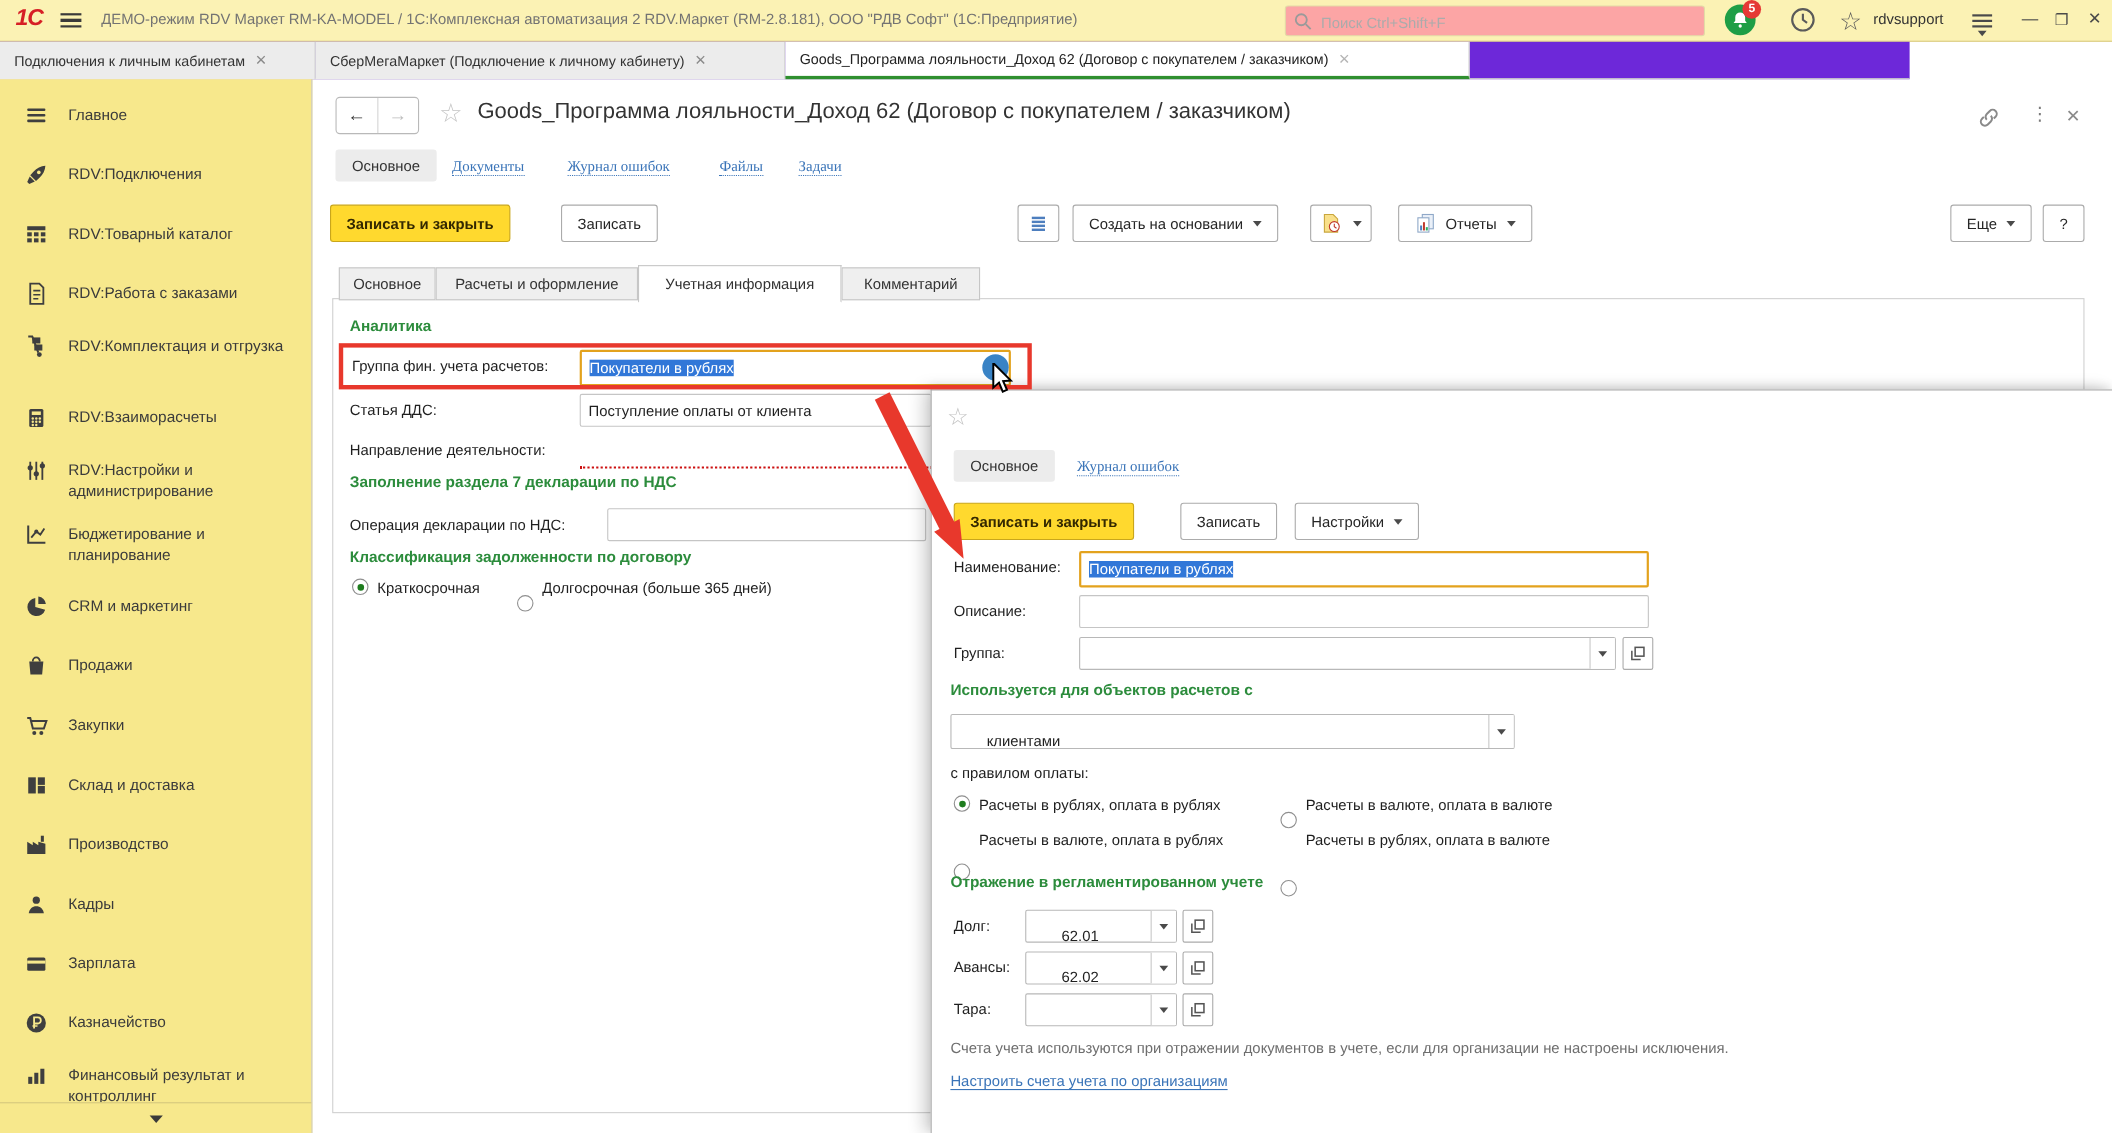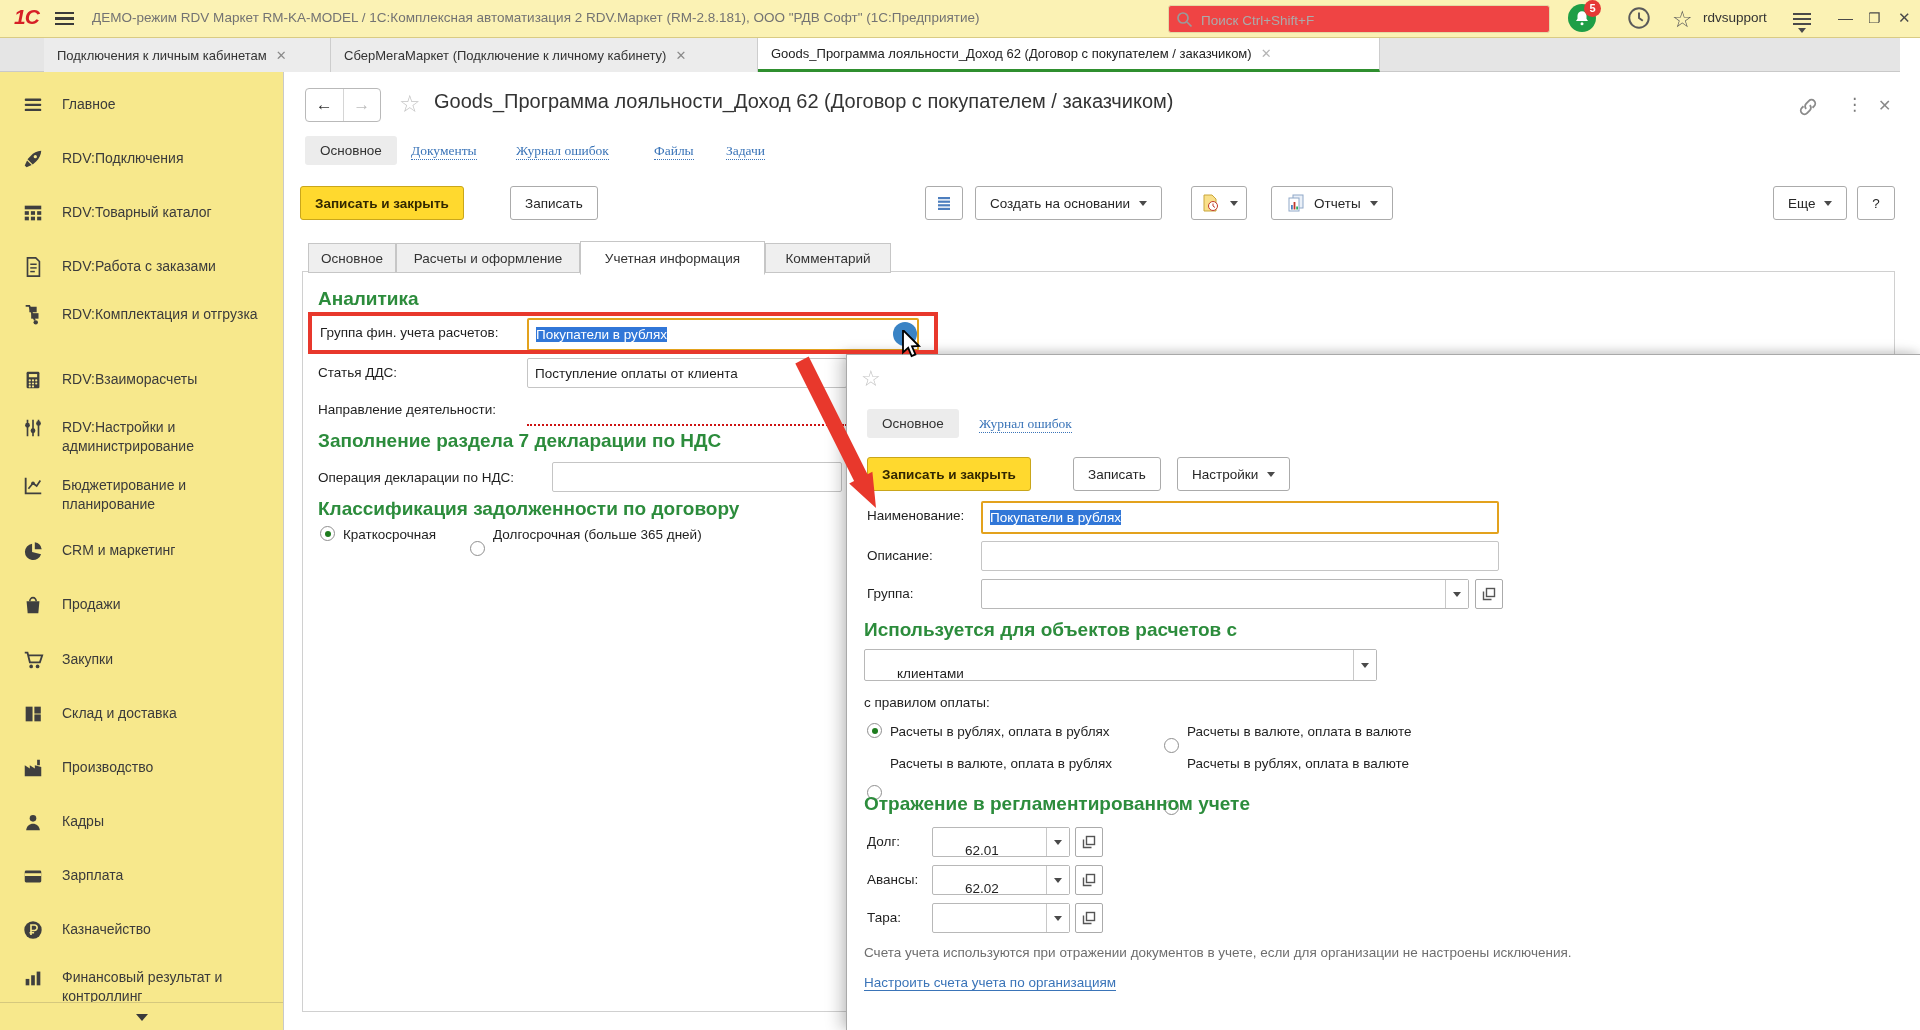--- a/index.html
+++ b/index.html
@@ -5,38 +5,38 @@
   html,body{margin:0;padding:0;background:#888;}
   #app{position:relative;width:1920px;height:1030px;overflow:hidden;background:#fff;
        font-family:"Liberation Sans","DejaVu Sans",sans-serif;font-size:13.5px;color:#262626;}
   .abs{position:absolute;box-sizing:border-box;}
 
   
   .topbar{left:0;top:0;width:1920px;height:38px;background:#FBF2B4;border-bottom:1px solid #D9CB84;}
   .logo1c{left:14px;top:5px;font-size:21px;font-weight:bold;font-style:italic;color:#D61F26;letter-spacing:-1px;}
   .burger span{display:block;width:19px;height:2.4px;background:#3a3a3a;margin:3px 0;}
   .tb-title{left:92px;top:10px;font-size:13.5px;color:#737373;white-space:nowrap;}
-  .searchbox{left:1168px;top:5px;width:382px;height:28px;background:#ef4444;border:1px solid #E3DAA6;border-radius:3px;}
+  .searchbox{left:1168px;top:5px;width:382px;height:28px;background:#fca5a5;border:1px solid #E3DAA6;border-radius:3px;}
   .searchbox svg{position:absolute;left:7px;top:5px;}
   .searchbox input{position:absolute;left:30px;top:2px;width:340px;height:22px;border:none;outline:none;
         font-family:inherit;font-size:13.5px;color:#333;background:transparent;}
   .searchbox input::placeholder{color:#ABABAB;}
   .bell{left:1568px;top:4px;width:28px;height:28px;border-radius:50%;background:#1E9E46;}
   .bell svg{position:absolute;left:5px;top:5px;}
   .badge{left:1584px;top:0px;min-width:17px;height:17px;border-radius:9px;background:#E53935;color:#fff;
          font-size:11px;font-weight:bold;text-align:center;line-height:17px;padding:0 2px;}
   .tb-ico{color:#5a5a5a;font-size:19px;line-height:28px;}
   .username{left:1703px;top:10px;font-size:13.5px;color:#333;}
   .panelbtn span{display:block;width:18px;height:2px;background:#4a4a4a;margin:3px 0;}
   .panelbtn .tri{width:0;height:0;border-left:4px solid transparent;border-right:4px solid transparent;
                  border-top:5px solid #4a4a4a;margin:2px auto 0;background:none;}
   .winbtn{color:#4a4a4a;font-size:15px;line-height:20px;}
 
   
-  .tabbar{left:0;top:38px;width:1900px;height:34px;background:#e5e5e5;border-bottom:1px solid #C9C9C9;display:flex;padding-left:44px;}
+  .tabbar{left:0;top:38px;width:1736px;height:34px;background:#6d28d9;border-bottom:1px solid #C9C9C9;display:flex;}
   .wtab{height:34px;box-sizing:border-box;display:flex;align-items:center;padding:0 10px 0 13px;
         background:#ECECEC;border-right:1px solid #CDCDCD;font-size:13px;color:#333;white-space:nowrap;overflow:hidden;}
   .wtab .x{margin-left:9px;color:#8a8a8a;font-size:13px;}
   .wtab.active{background:#fff;border-bottom:3px solid #2F8F2F;color:#222;position:relative;z-index:1;}
   .wtab.active .x{color:#B5B5B5;}
 
   
   .sidebar{left:0;top:72px;width:284px;height:958px;background:#F7E88C;border-right:1px solid #C9C9C9;}
   .sb-item{position:absolute;left:0;width:284px;cursor:default;}
   .sb-item .ic{position:absolute;left:22px;top:-1px;width:22px;height:22px;}
@@ -52,21 +52,21 @@
   .btn{display:inline-flex;align-items:center;justify-content:center;height:34px;padding:0 14px;background:#fff;
        border:1px solid #ABABAB;border-radius:3px;font-size:13.5px;color:#262626;white-space:nowrap;}
   .btn-yellow{background:#FFD92E;border-color:#C9A61B;font-weight:bold;color:#332800;}
   .caret{width:0;height:0;border-left:4px solid transparent;border-right:4px solid transparent;
          border-top:5px solid #4a4a4a;display:inline-block;}
   .btn .caret{margin-left:9px;}
   .ftab{position:absolute;top:243px;height:28px;background:#EFEFEF;border:1px solid #C6C6C6;
         display:flex;align-items:center;justify-content:center;font-size:13.5px;color:#333;}
   .ftab.active{top:241px;height:32px;background:#fff;border-bottom:1px solid #fff;z-index:2;}
   .groupbox{left:302px;top:271px;width:1593px;height:741px;border:1px solid #D0D0D0;background:#fff;}
-  .ghead{font-size:19px;font-weight:bold;color:#2C8C3C;white-space:nowrap;}
+  .ghead{font-size:14px;font-weight:bold;color:#2C8C3C;white-space:nowrap;}
   .flabel{font-size:13.5px;color:#1f1f1f;white-space:nowrap;}
   .field{background:#fff;border:1px solid #C5C5C5;border-radius:2px;font-size:13.5px;color:#1f1f1f;
          display:flex;align-items:center;padding:0 7px;overflow:hidden;white-space:nowrap;}
   .field.orange{border:2px solid #E3A21D;}
   .sel{background:#3177D8;color:#fff;}
   .field.reqempty{border:none;border-bottom:2px dotted #CC1111;border-radius:0;background:transparent;}
   .combo{background:#fff;border:1px solid #B8B8B8;border-radius:2px;font-size:13.5px;color:#1f1f1f;}
   .combo .val{position:absolute;left:7px;top:16px;bottom:0;display:flex;align-items:center;margin-left:25px;}
   .combo .caret-cell{position:absolute;right:0;top:0;bottom:0;width:22px;border-left:1px solid #C8C8C8;
                      display:flex;align-items:center;justify-content:center;background:#fff;}

